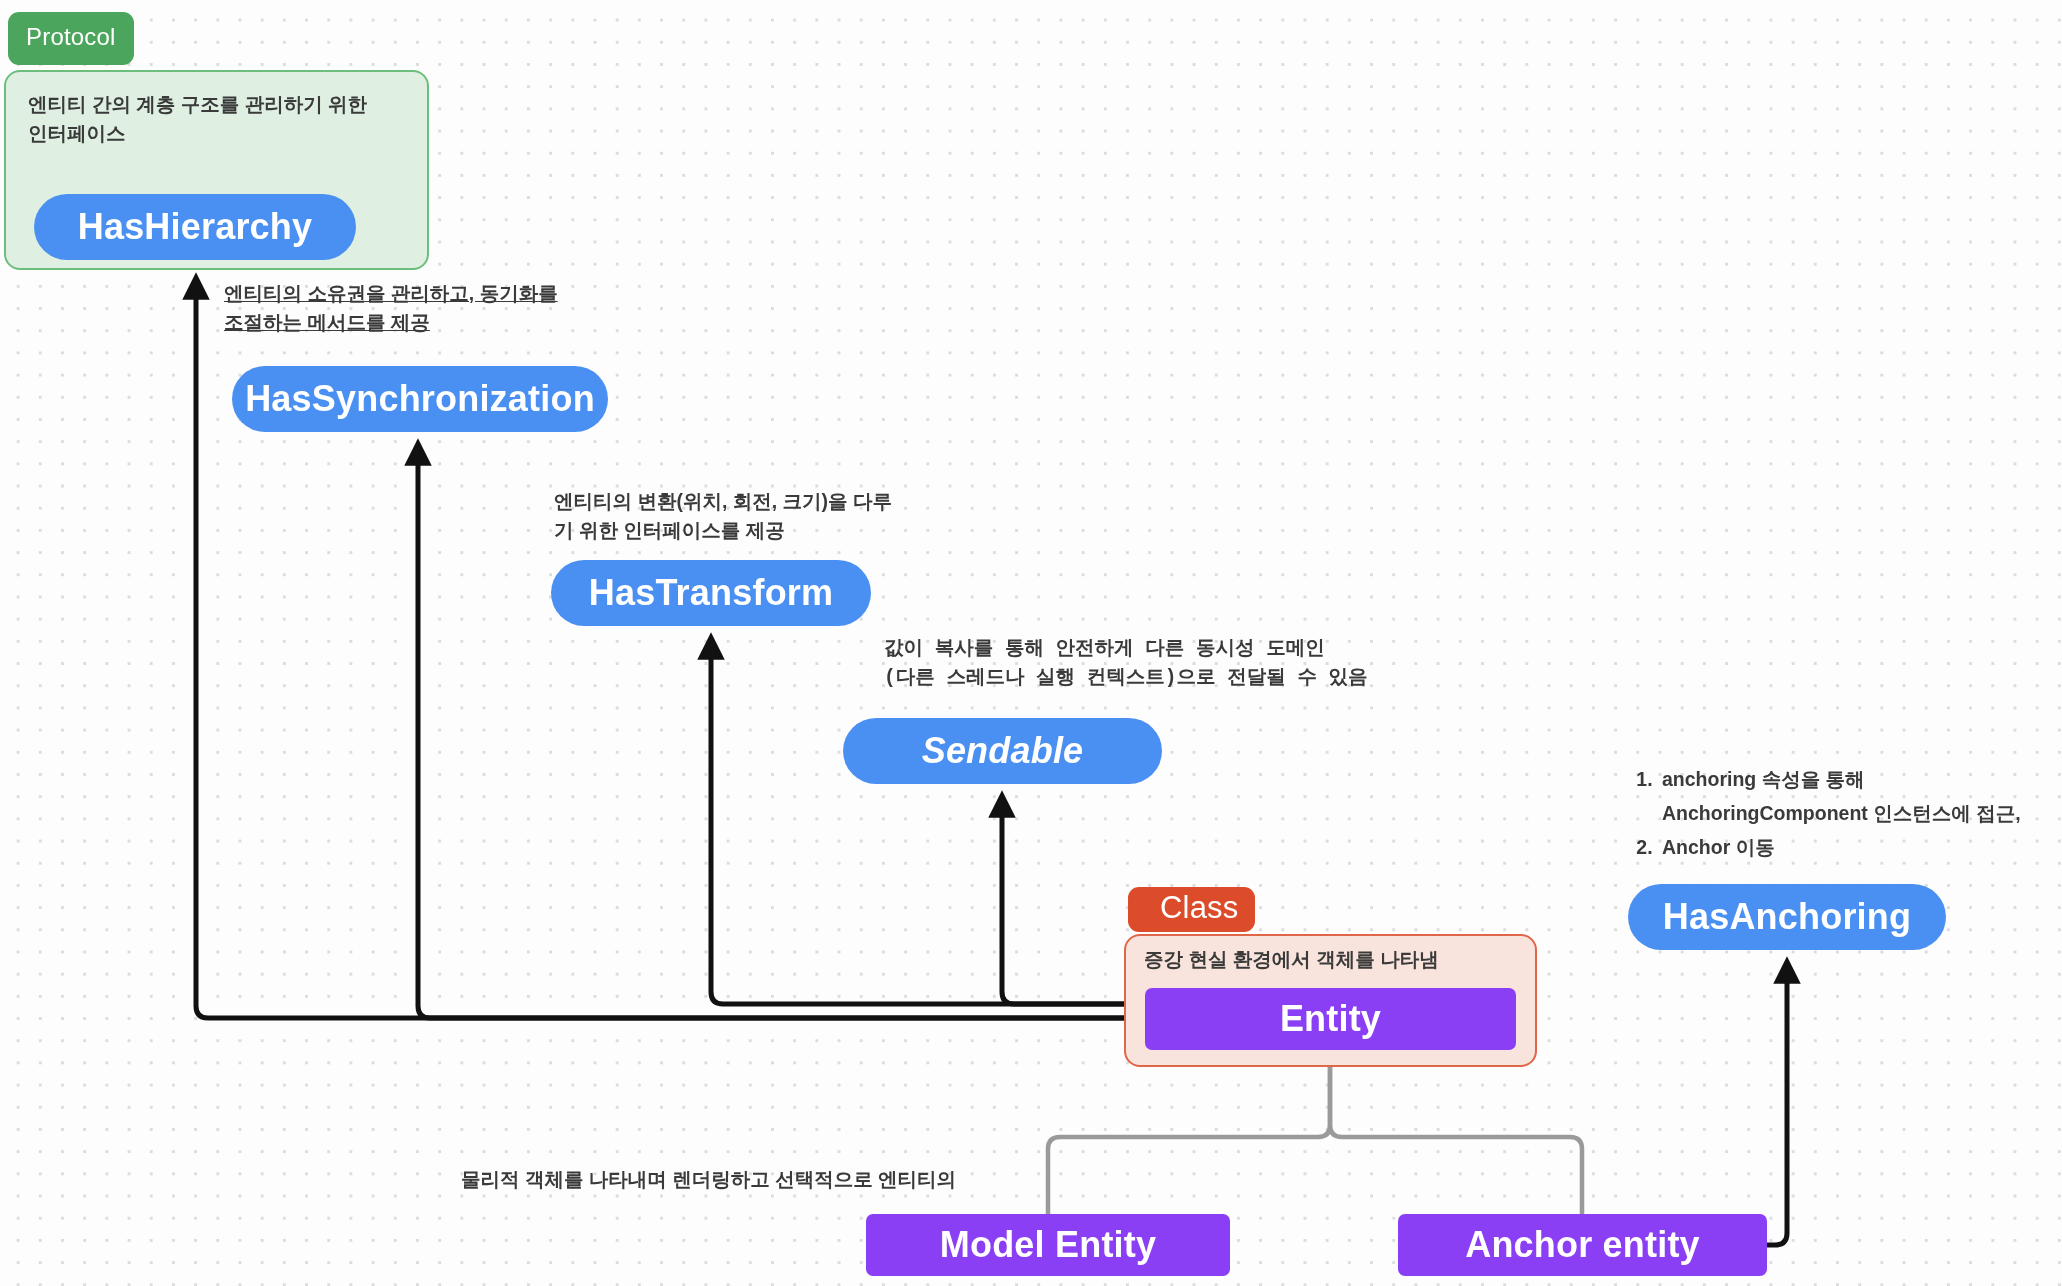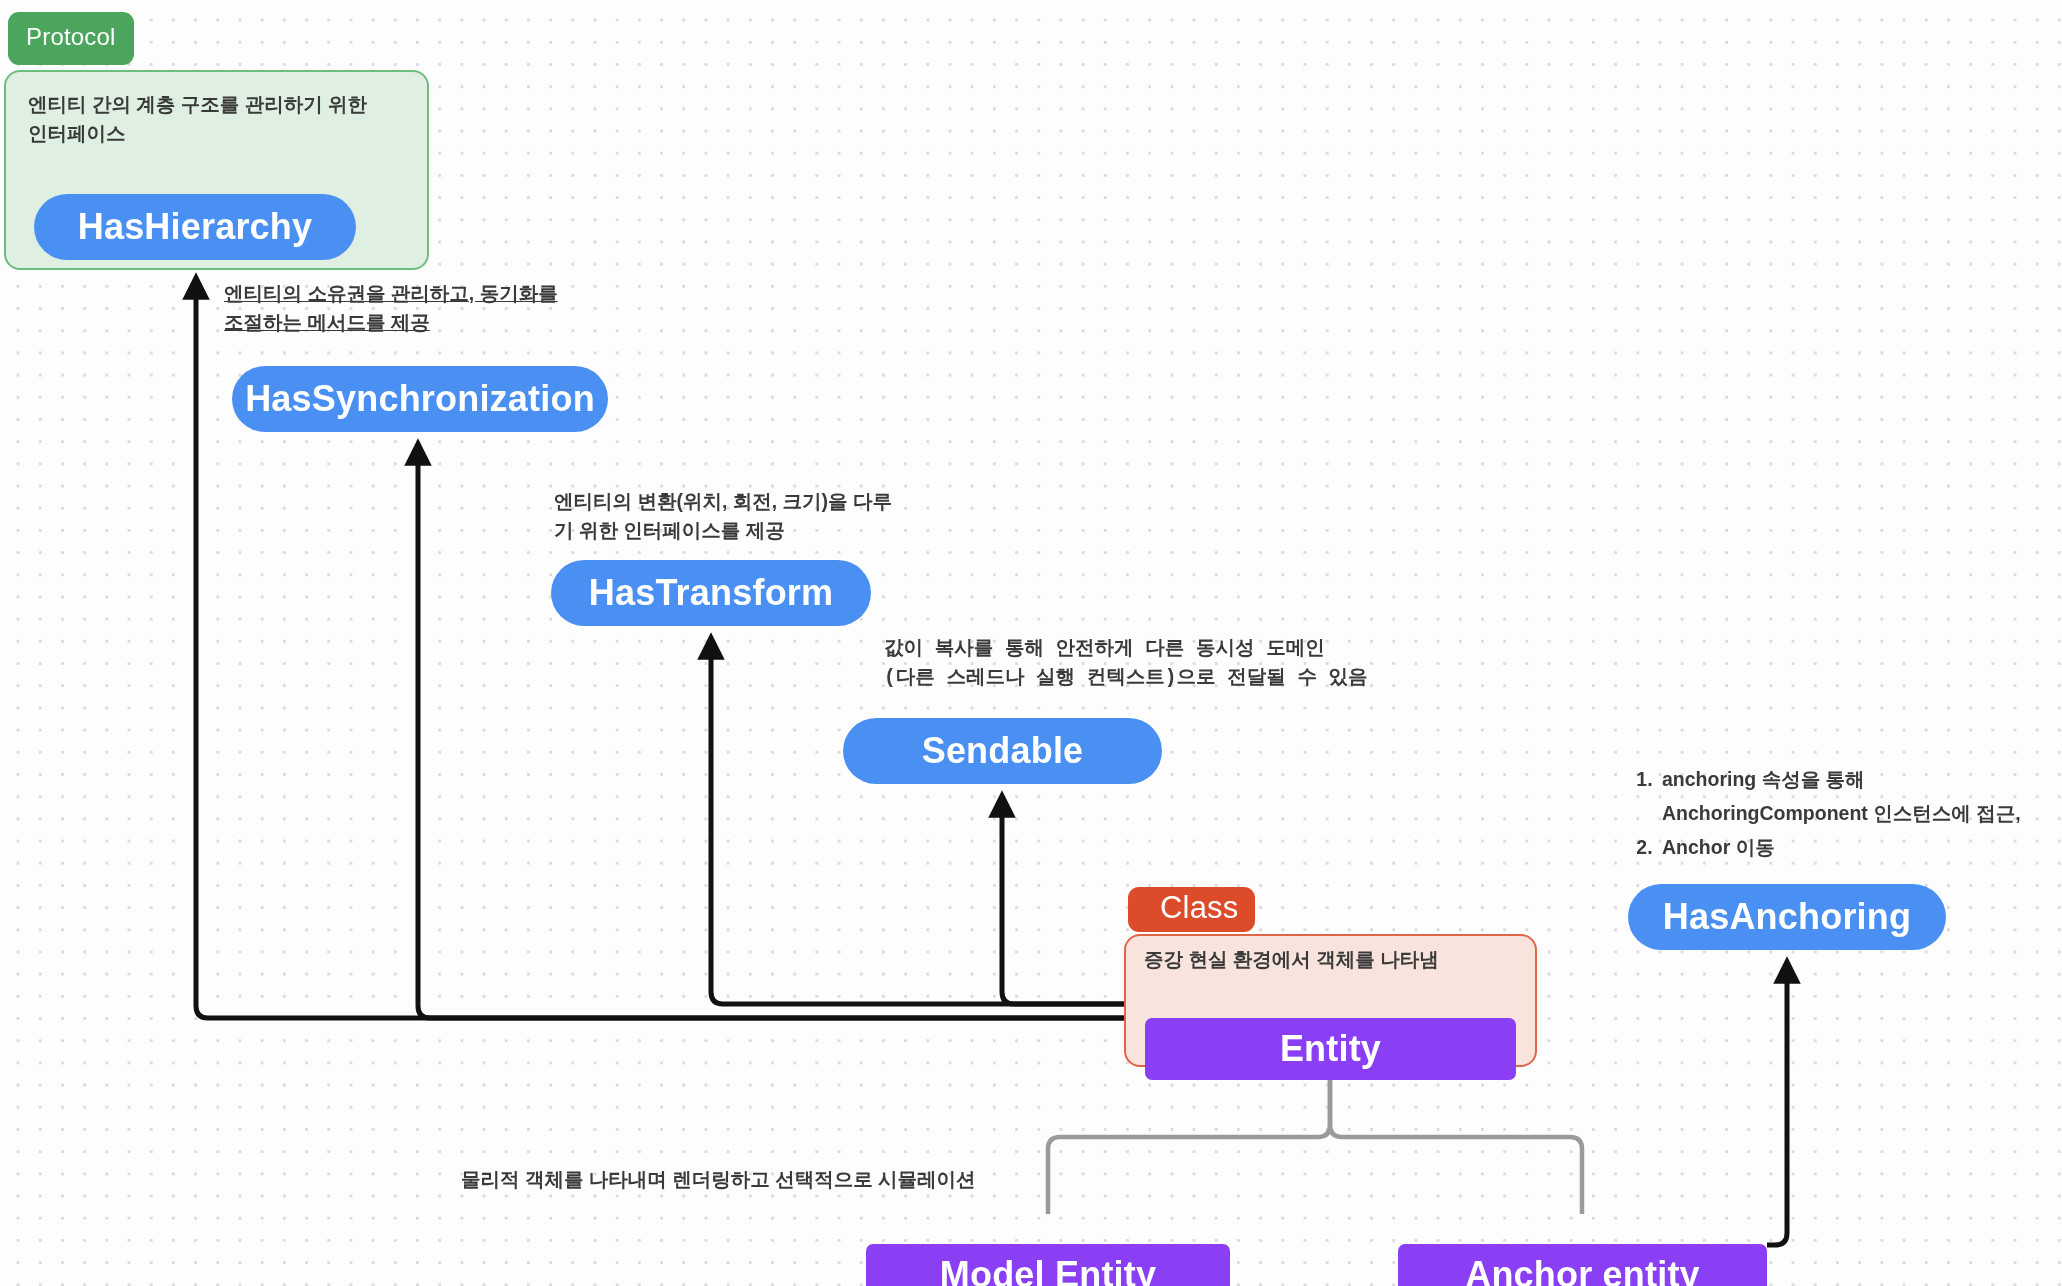--- a/index.html
+++ b/index.html
@@ -104,28 +104,27 @@
     align-items: center;
     justify-content: center;
     background: #8B3FF5;
     color: #ffffff;
     border-radius: 7px;
     font-size: 36px;
     font-weight: bold;
     letter-spacing: 0.2px;
     white-space: nowrap;
     box-sizing: border-box;
-    margin-top: 30px;
   }
 
   
   .n-hierarchy      { left: 34px;   top: 194px;  width: 322px; height: 66px; }
   .n-sync           { left: 232px;  top: 366px;  width: 376px; height: 66px; }
   .n-transform      { left: 551px;  top: 560px;  width: 320px; height: 66px; }
-  .n-sendable       { left: 843px;  top: 718px;  width: 319px; height: 66px; }
+  .n-sendable       { left: 843px;  top: 718px;  width: 319px; height: 66px; font-style: italic; }
   .n-anchoring      { left: 1628px; top: 884px;  width: 318px; height: 66px; }
 
   
   .n-entity         { left: 1145px; top: 988px;  width: 371px; height: 62px; }
   .n-model-entity   { left: 866px;  top: 1214px; width: 364px; height: 62px; }
   .n-anchor-entity  { left: 1398px; top: 1214px; width: 369px; height: 62px; text-align: center; }
 
   
   .note {
     position: absolute;
@@ -214,19 +213,19 @@
   <div class="pill n-anchoring">HasAnchoring</div>
 
   <div class="badge badge-class">Class</div>
 
   <div class="group group-class">
     <div class="group-note">증강 현실 환경에서 객체를 나타냄</div>
   </div>
 
   <div class="rect n-entity">Entity</div>
 
-  <div class="note note-model">물리적 객체를 나타내며 렌더링하고 선택적으로 시뮬레이션</div>
+  <div class="note note-model">물리적 객체를 나타내며 렌더링하고 선택적으로 엔티티의</div>
 
   <div class="rect n-model-entity">Model Entity</div>
 
   <div class="rect n-anchor-entity">Anchor entity</div>
 
 </div>
 
 </body></html>

